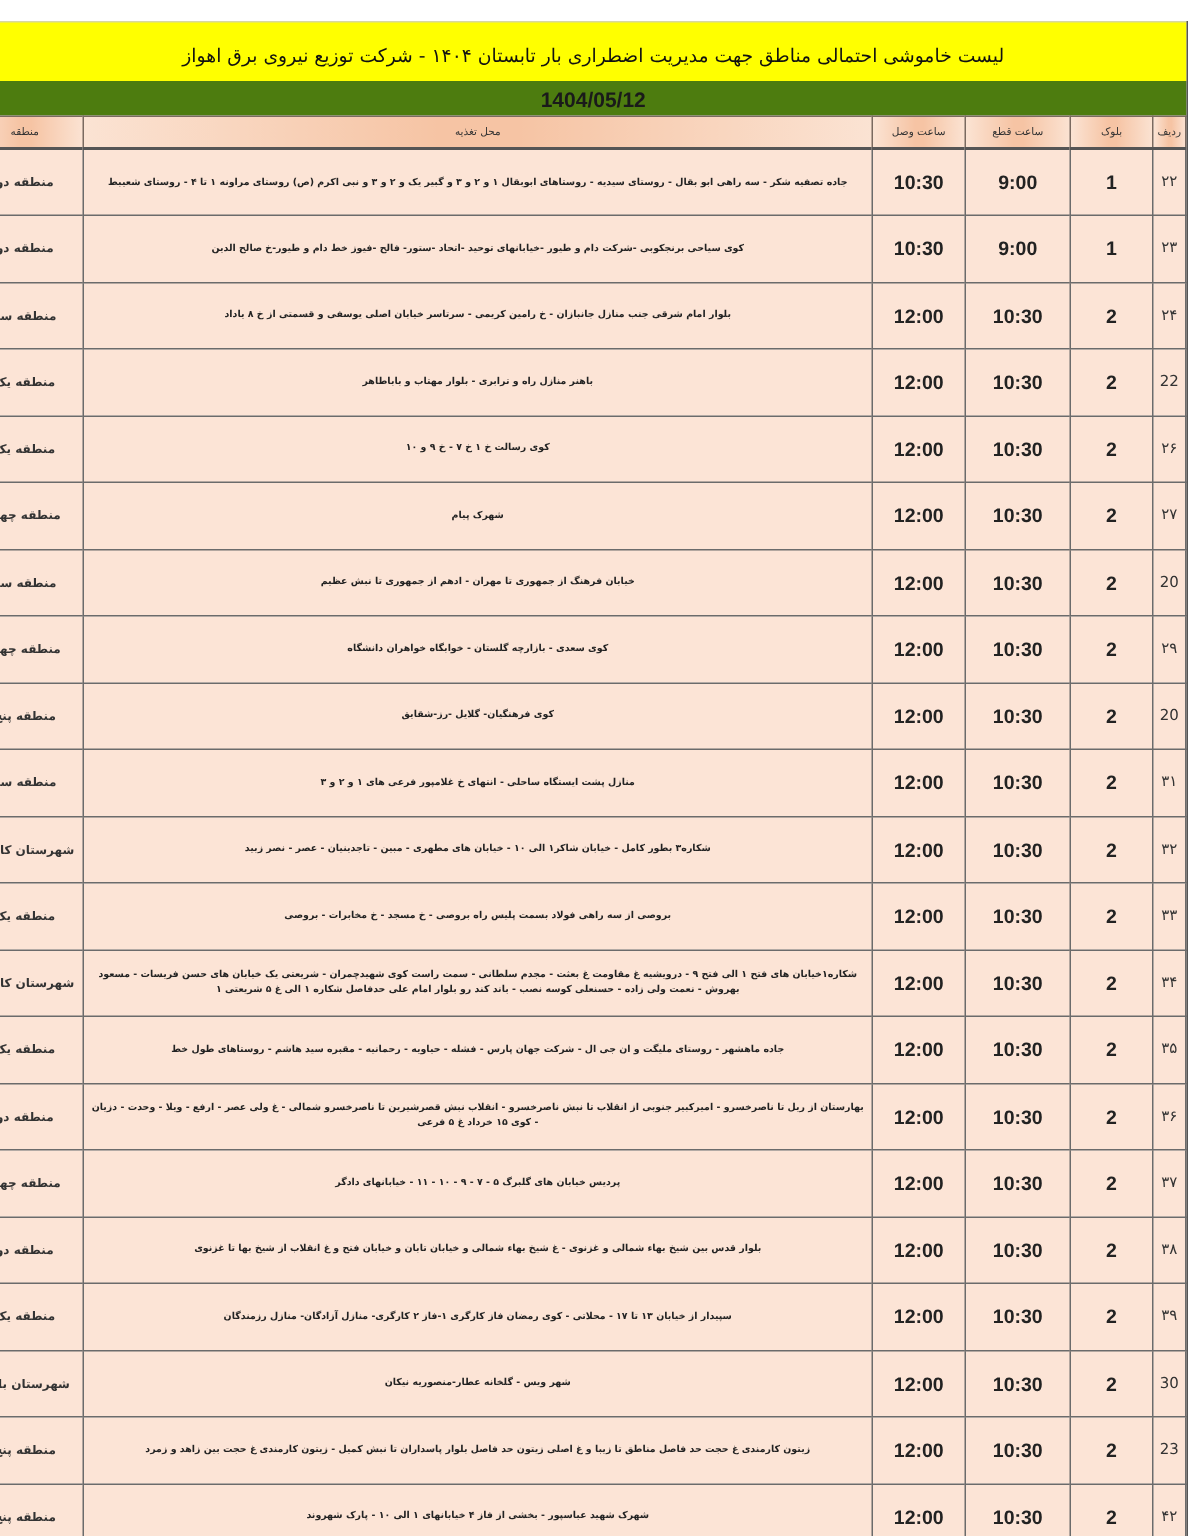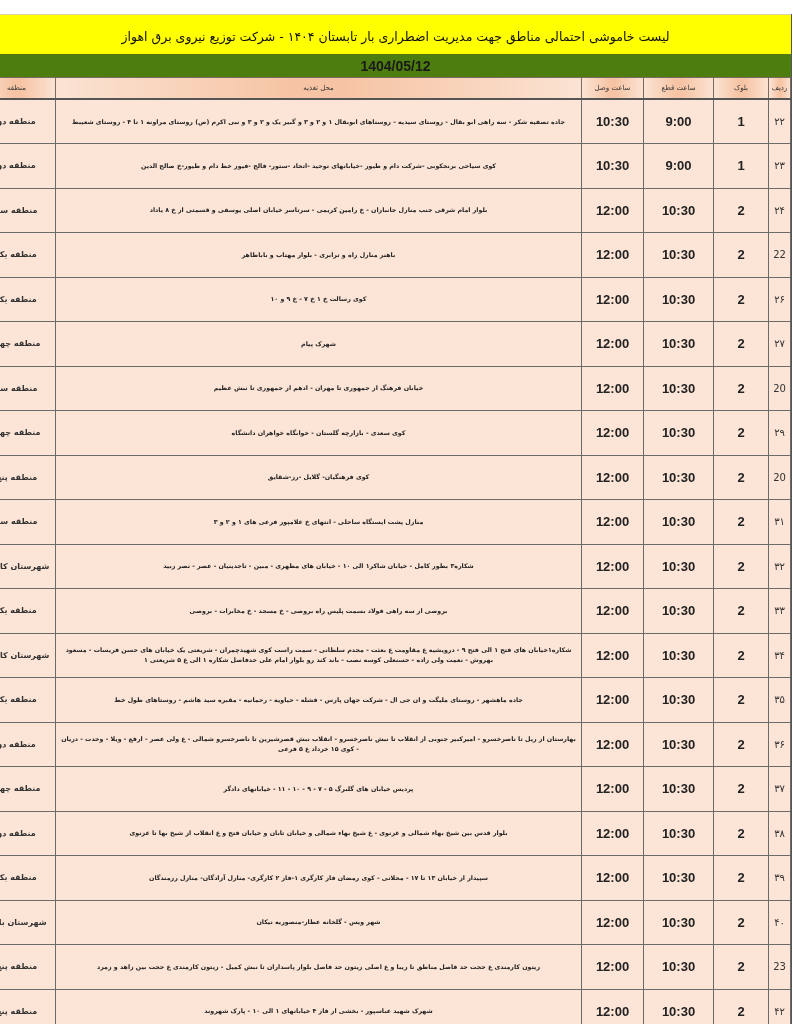--- a/index.html
+++ b/index.html
@@ -219,21 +219,21 @@
         </tr>
         <tr class="row">
           <td class="num">۳۹</td>
           <td class="block">2</td>
           <td class="time">10:30</td>
           <td class="time">12:00</td>
           <td class="desc">سپیدار از خیابان ۱۳ تا ۱۷ - محلاتی - کوی رمضان فاز کارگری ۱-فاز ۲ کارگری- منازل آزادگان- منازل رزمندگان</td>
           <td class="region">منطقه یک</td>
         </tr>
         <tr class="row">
-          <td class="num">۴۰</td>
+          <td class="num">30</td>
           <td class="block">2</td>
           <td class="time">10:30</td>
           <td class="time">12:00</td>
           <td class="desc">شهر ویس - گلخانه عطار-منصوریه نیکان</td>
           <td class="region">شهرستان باوی</td>
         </tr>
         <tr class="row">
           <td class="num">23</td>
           <td class="block">2</td>
           <td class="time">10:30</td>

